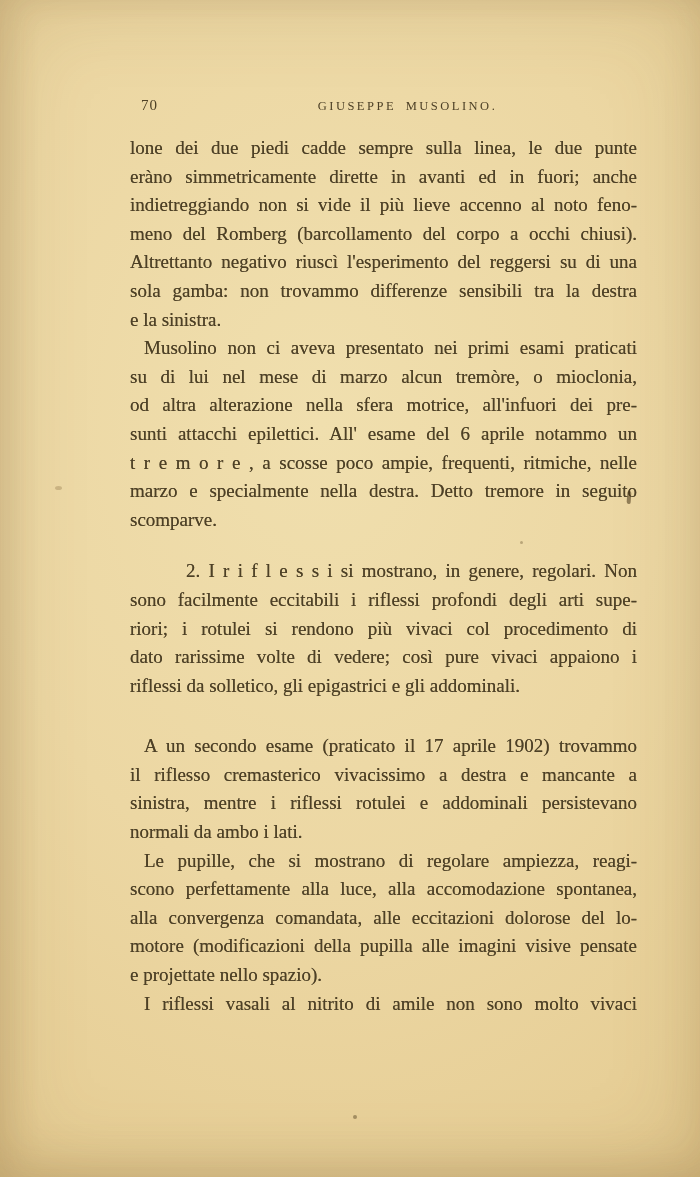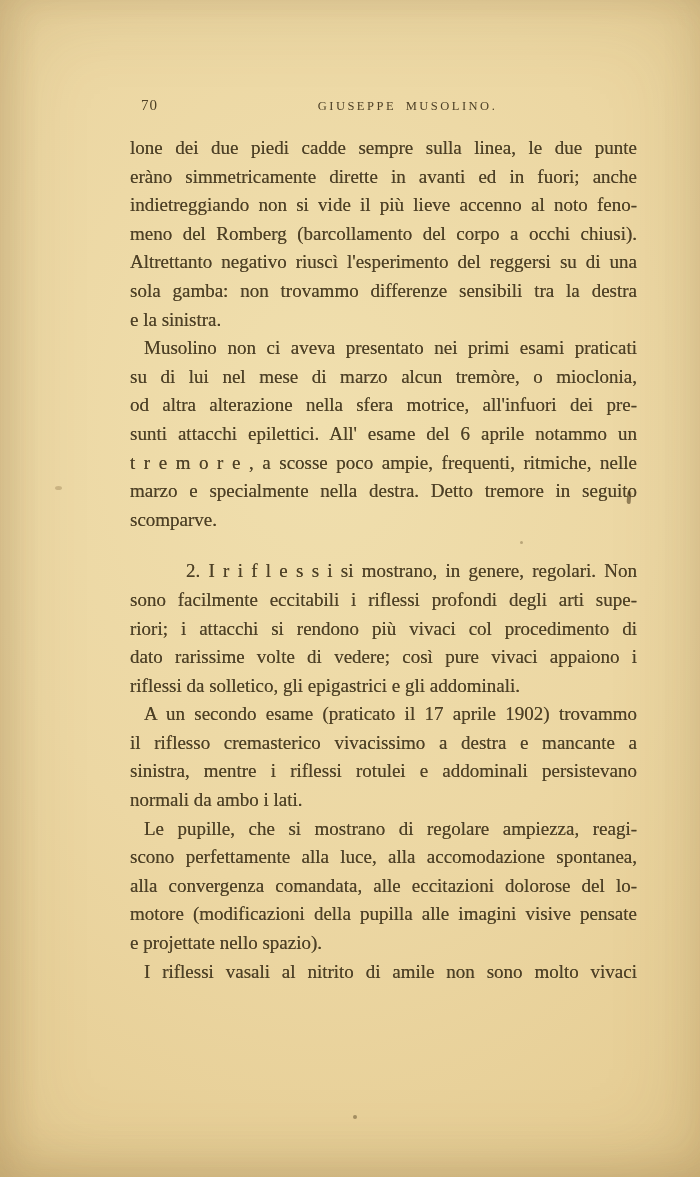--- a/index.html
+++ b/index.html
@@ -71,24 +71,24 @@
       <div class="line left">e la sinistra.</div>
       <div class="line" style="text-indent: 14px;">Musolino non ci aveva presentato nei primi esami praticati</div>
       <div class="line">su di lui nel mese di marzo alcun tremòre, o mioclonia,</div>
       <div class="line">od altra alterazione nella sfera motrice, all'infuori dei pre-</div>
       <div class="line">sunti attacchi epilettici. All' esame del 6 aprile notammo un</div>
       <div class="line">t r e m o r e ,  a scosse poco ampie, frequenti, ritmiche, nelle</div>
       <div class="line">marzo e specialmente nella destra. Detto tremore in seguito</div>
       <div class="line left">scomparve.</div>
       <div class="line gap" style="text-indent: 56px;">2. I r i f l e s s i si mostrano, in genere, regolari. Non</div>
       <div class="line">sono facilmente eccitabili i riflessi profondi degli arti supe-</div>
-      <div class="line">riori; i attacchi si rendono più vivaci col procedimento di</div>
+      <div class="line">riori; i rotulei si rendono più vivaci col procedimento di</div>
       <div class="line">dato rarissime volte di vedere; così pure vivaci appaiono i</div>
       <div class="line left">riflessi da solletico, gli epigastrici e gli addominali.</div>
-      <div class="line" style="text-indent: 14px;">A un secondo esame (praticato il 17 aprile 1902) trovammo</div>
+      <div class="line" style="text-indent: 14px; margin-top: 32px;">A un secondo esame (praticato il 17 aprile 1902) trovammo</div>
       <div class="line">il riflesso cremasterico vivacissimo a destra e mancante a</div>
       <div class="line">sinistra, mentre i riflessi rotulei e addominali persistevano</div>
       <div class="line left">normali da ambo i lati.</div>
       <div class="line" style="text-indent: 14px; font-family: Liberation Serif, serif;">Le pupille, che si mostrano di regolare ampiezza, reagi-</div>
       <div class="line">scono perfettamente alla luce, alla accomodazione spontanea,</div>
       <div class="line">alla convergenza comandata, alle eccitazioni dolorose del lo-</div>
       <div class="line">motore (modificazioni della pupilla alle imagini visive pensate</div>
       <div class="line left">e projettate nello spazio).</div>
       <div class="line" style="text-indent: 14px;">I riflessi vasali al nitrito di amile non sono molto vivaci</div>
     </div>

